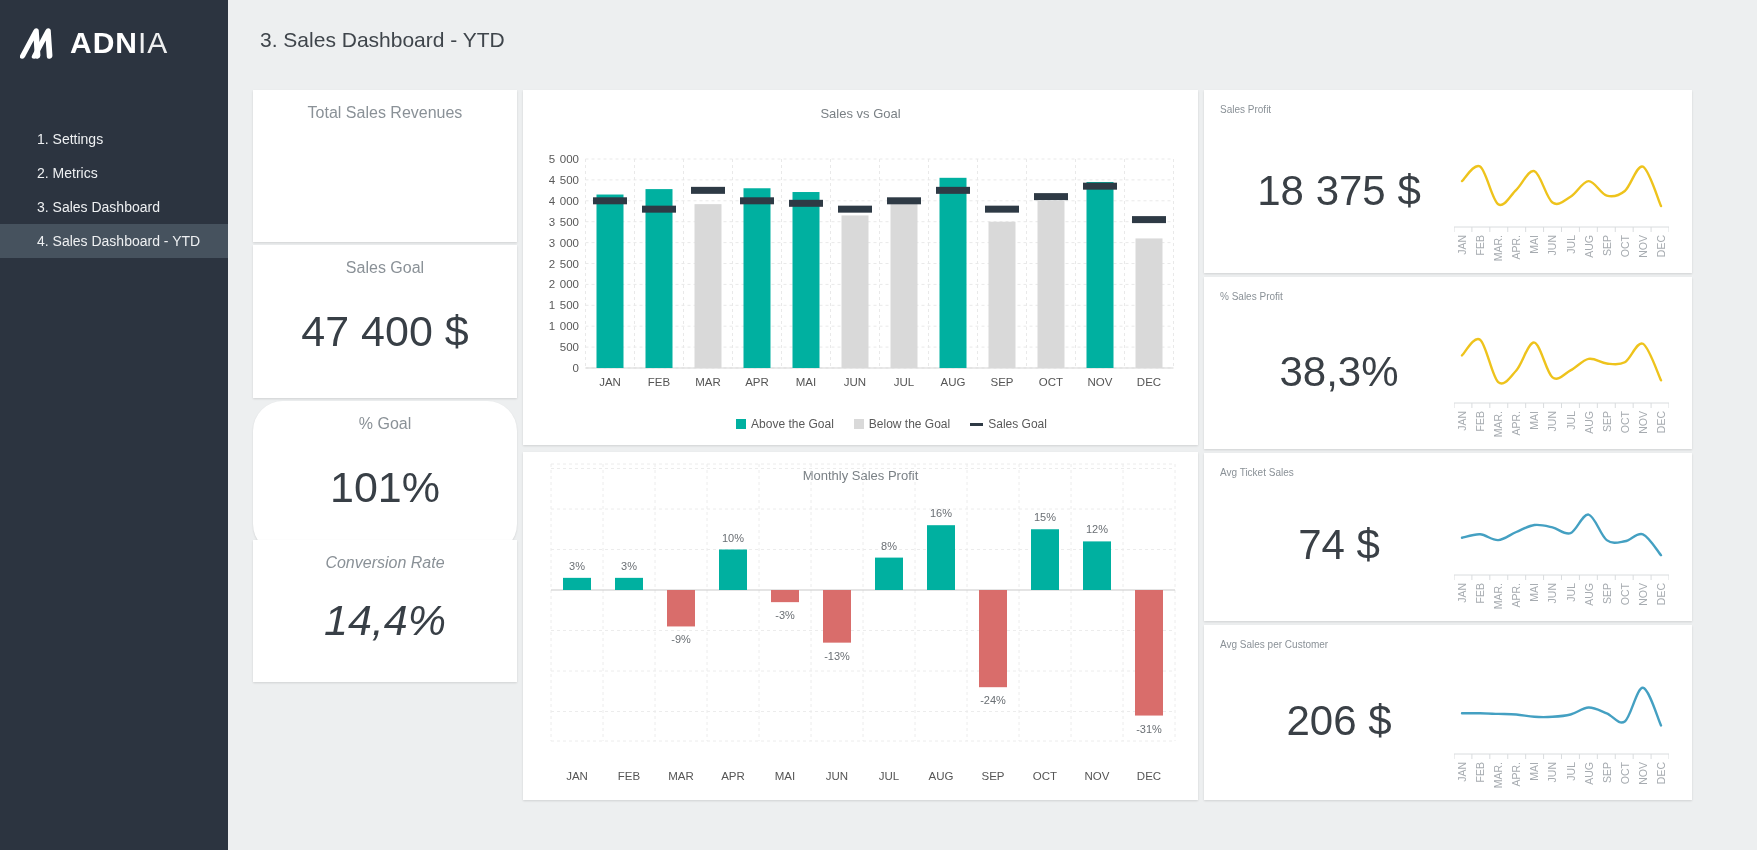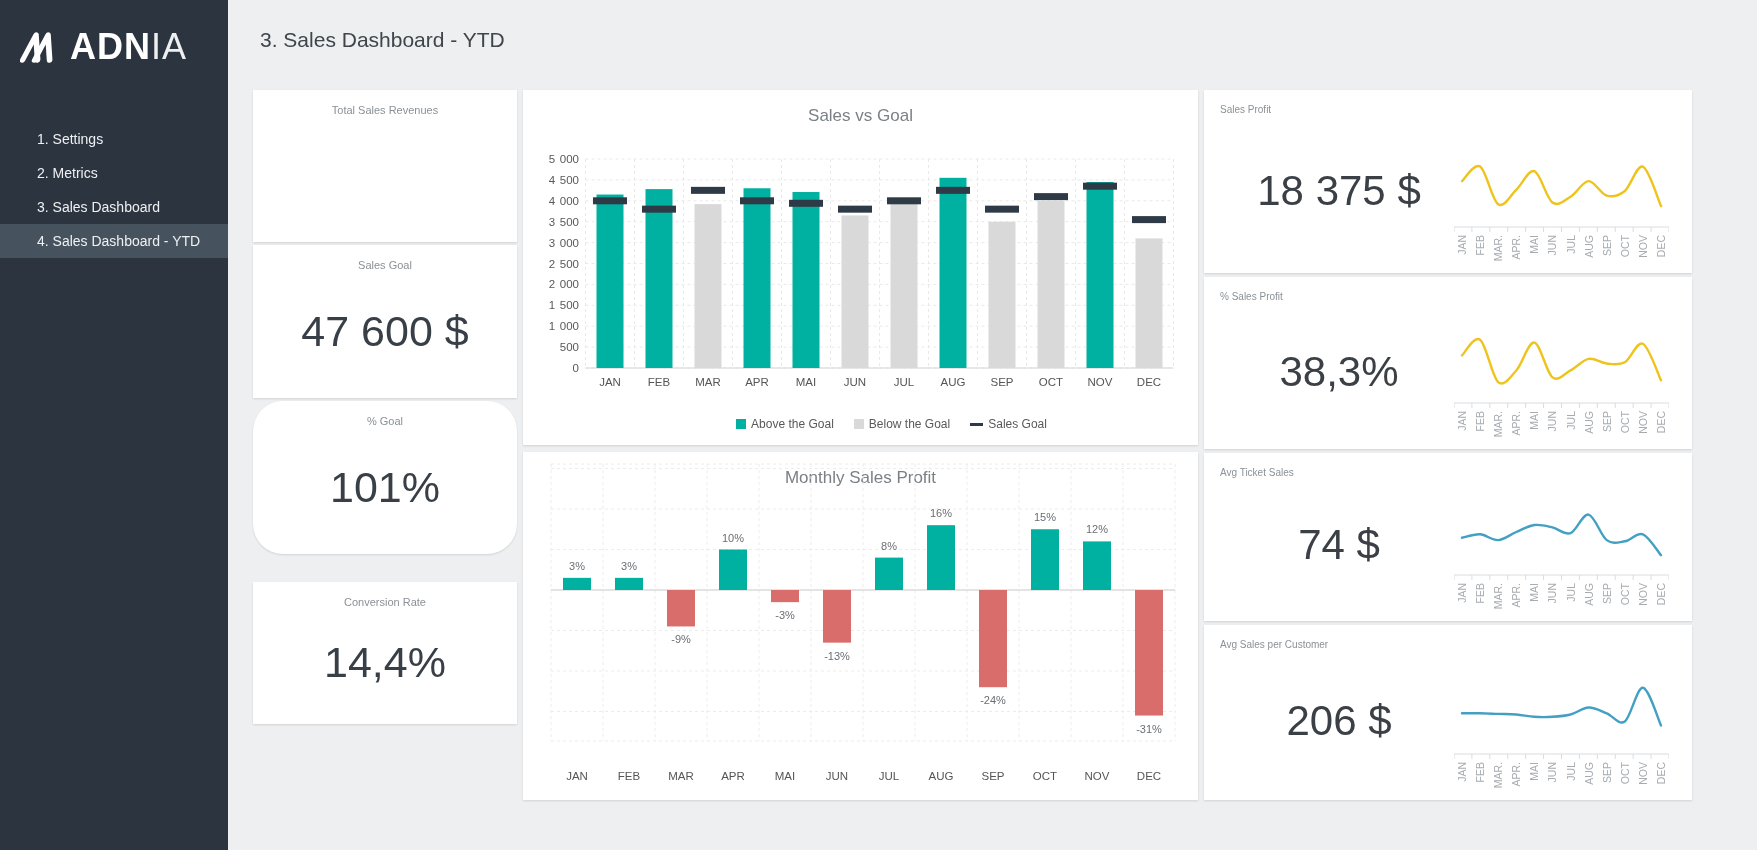--- a/index.html
+++ b/index.html
@@ -3,41 +3,41 @@
 <meta charset="utf-8">
 <style>
   * { margin:0; padding:0; box-sizing:border-box; }
   html,body { width:1757px; height:850px; }
   body { font-family:"Liberation Sans", sans-serif; background:#edeff0; position:relative; overflow:hidden; }
 
   
   .sidebar { position:absolute; left:0; top:0; width:228px; height:850px; background:#2c3440; }
   .logo { position:absolute; left:20px; top:26px; display:flex; align-items:center; }
   .logo-icon { width:42px; height:34px; }
-  .logo-text { margin-left:8px; font-size:36px; color:#ffffff; letter-spacing:1px; }
+  .logo-text { margin-left:8px; font-size:30px; color:#ffffff; letter-spacing:1px; }
   .logo-bold { font-weight:700; }
   .logo-light { font-weight:400; opacity:.92; }
   .nav { position:absolute; left:0; top:122px; width:228px; }
   .nav-item { height:34px; line-height:34px; padding-left:37px; color:#eef0f2; font-size:14px; cursor:pointer; white-space:nowrap; }
   .nav-item.active { background:#46525e; }
 
   
   .header-title { position:absolute; left:260px; top:28px; font-size:21px; color:#3f454b; }
 
   
   .card { position:absolute; background:#ffffff; box-shadow:0 1px 2px rgba(0,0,0,.12); }
 
   
   .kpi-card { left:253px; width:264px; }
-  .kpi-label { position:absolute; top:14px; width:100%; text-align:center; font-size:11px; color:#8a9197; }
+  .kpi-label { position:absolute; top:14px; width:100%; text-align:center; font-size:16px; color:#8a9197; }
   .kpi-value { position:absolute; top:56%; left:0; width:100%; transform:translateY(-50%); text-align:center; font-size:43px; color:#383f46; }
 
   
   .chart-card { left:523px; width:675px; }
-  .chart-title { position:absolute; top:16px; width:100%; text-align:center; font-size:17px; color:#7a8085; }
+  .chart-title { position:absolute; top:16px; width:100%; text-align:center; font-size:13px; color:#7a8085; }
   .chart-svg { position:absolute; left:0; top:0; }
   .legend { position:absolute; bottom:14px; width:100%; display:flex; justify-content:center; gap:20px; font-size:12px; color:#595959;margin-left:31px; }
   .legend-item { display:flex; align-items:center; gap:5px; }
   .swatch { width:10px; height:10px; display:inline-block; }
   .swatch.dash { width:13px; height:3px; }
 
   
   .metric-card { left:1204px; width:488px; }
   .metric-label { position:absolute; left:16px; top:14px; font-size:10px; color:#8a9197; }
   .metric-value { position:absolute; left:20px; top:55%; width:230px; transform:translateY(-50%); text-align:center; font-size:42px; color:#3a4046; }
@@ -64,27 +64,27 @@
   </nav>
 </aside>
 
 <div class="header-title">3. Sales Dashboard - YTD</div>
 
 <div class="card kpi-card" style="top:90px;height:152px;">
   <div class="kpi-label">Total Sales Revenues</div>
 </div>
 <div class="card kpi-card" style="top:245px;height:153px;">
   <div class="kpi-label">Sales Goal</div>
-  <div class="kpi-value">47 600 $</div>
+  <div class="kpi-value">47 400 $</div>
 </div>
 <div class="card kpi-card" style="top:401px;height:153px;border-radius:30px;">
   <div class="kpi-label">% Goal</div>
   <div class="kpi-value">101%</div>
 </div>
-<div class="card kpi-card" style="top:582px;height:142px;">
+<div class="card kpi-card" style="top:540px;height:142px;font-style:italic;">
   <div class="kpi-label">Conversion Rate</div>
   <div class="kpi-value">14,4%</div>
 </div>
 
 <div class="card chart-card" style="top:90px;height:355px;">
   <div class="chart-title">Sales vs Goal</div>
   <svg id="chart-goal" class="chart-svg" width="675" height="355">
       <line x1="62.5" x2="62.5" y1="69" y2="278" stroke="#e9e9e9" stroke-dasharray="3 3"></line>
       <line x1="111.5" x2="111.5" y1="69" y2="278" stroke="#e9e9e9" stroke-dasharray="3 3"></line>
       <line x1="160.5" x2="160.5" y1="69" y2="278" stroke="#e9e9e9" stroke-dasharray="3 3"></line>

